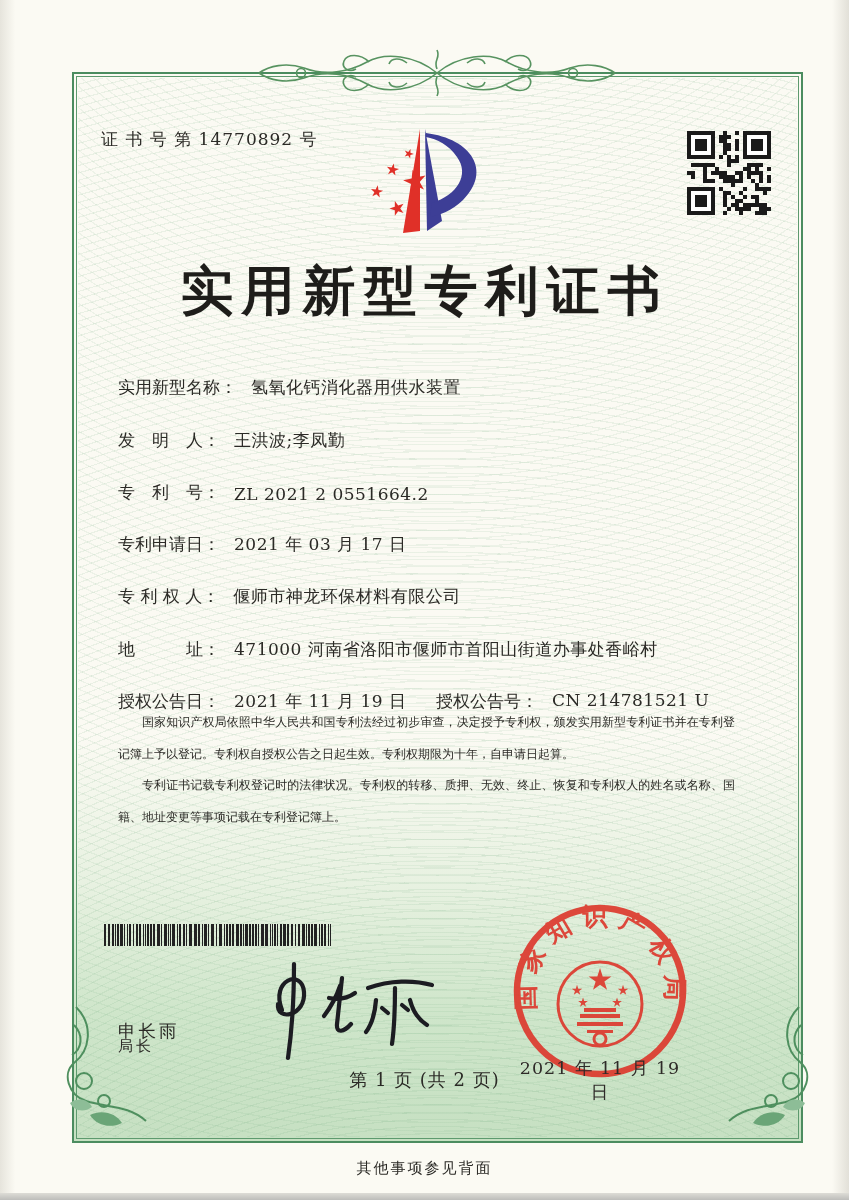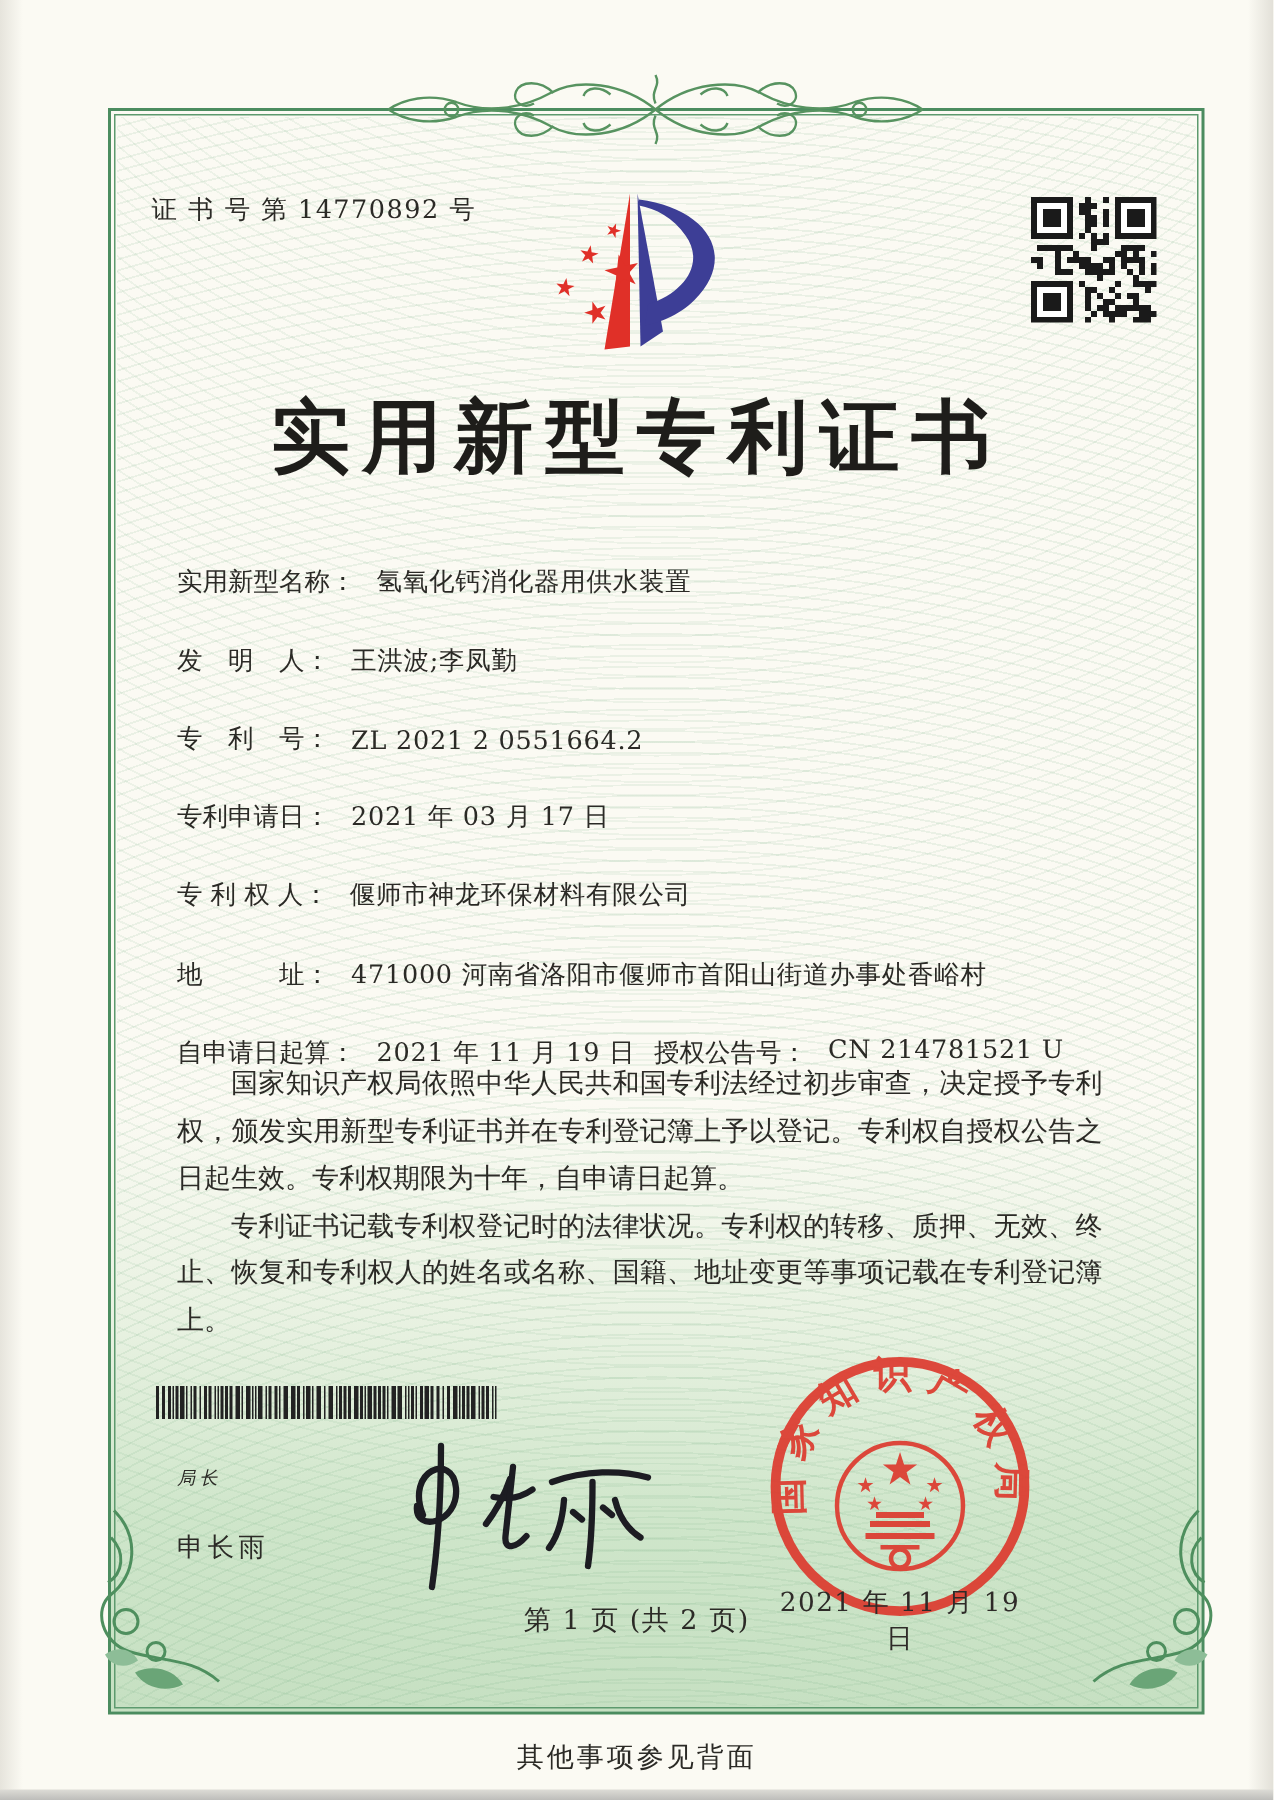--- a/index.html
+++ b/index.html
@@ -35,32 +35,32 @@
   .title{position:absolute;left:0;right:0;top:256px;text-align:center;
     font-size:53px;font-weight:bold;letter-spacing:8px;color:#1e1d1a;}
   
   .fields{position:absolute;left:118px;top:347px;width:630px;}
   .frow{height:52.3px;display:flex;align-items:flex-end;font-size:17px;position:relative;}
   .flabel{white-space:pre;margin-right:14px;}
   .fvalue{white-space:pre;letter-spacing:.5px;}
   .grant-right{position:absolute;left:270px;display:flex;margin-left:48px;}
   
   .body-text{position:absolute;left:118px;top:707px;width:617px;
-    font-size:18px;line-height:31.5px;text-align:justify;}
+    font-size:12px;line-height:31.5px;text-align:justify;}
   .body-text p{margin:0;text-indent:2em;}
   
   .barcode{position:absolute;left:104px;top:924px;}
-  .duty{position:absolute;left:118px;top:977px;font-size:12px;letter-spacing:3px;font-style:italic;}
+  .duty{position:absolute;left:118px;top:1037px;font-size:15px;letter-spacing:3px;}
   .duty-name{position:absolute;left:118px;top:1019px;font-size:17.5px;letter-spacing:3px;}
   .signature{position:absolute;left:252px;top:958px;}
   .seal{position:absolute;left:511px;top:902px;}
   .seal-date{position:absolute;left:511px;top:1056px;width:178px;text-align:center;
     font-size:17.5px;color:#2e2a28;letter-spacing:1px;}
   .page-info{position:absolute;left:0;right:0;top:1068px;text-align:center;font-size:18px;letter-spacing:1px;}
-  .back-note{position:absolute;left:0;right:0;top:1159px;text-align:center;font-size:18px;letter-spacing:2px;}
+  .back-note{position:absolute;left:0;right:0;top:1159px;text-align:center;font-size:15px;letter-spacing:2px;}
   svg{display:block;}
 </style>
 </head>
 <body>
 
 <div class="page">
 
   <div class="frame">
     <div class="texture"></div>
   </div>
@@ -265,21 +265,21 @@
     </div>
     <div class="frow">
       <span class="flabel">专 利 权 人：</span>
       <span class="fvalue">偃师市神龙环保材料有限公司</span>
     </div>
     <div class="frow">
       <span class="flabel">地　　　址：</span>
       <span class="fvalue">471000 河南省洛阳市偃师市首阳山街道办事处香峪村</span>
     </div>
     <div class="frow">
-      <span class="flabel">自申请日起算：</span>
+      <span class="flabel">授权公告日：</span>
       <span class="fvalue">2021 年 11 月 19 日</span>
       <span class="grant-right">
         <span class="flabel">授权公告号：</span>
         <span class="fvalue">CN 214781521 U</span>
       </span>
     </div>
   </div>
 
   <div class="body-text">
     <p>国家知识产权局依照中华人民共和国专利法经过初步审查，决定授予专利权，颁发实用新型专利证书并在专利登记簿上予以登记。专利权自授权公告之日起生效。专利权期限为十年，自申请日起算。</p>

